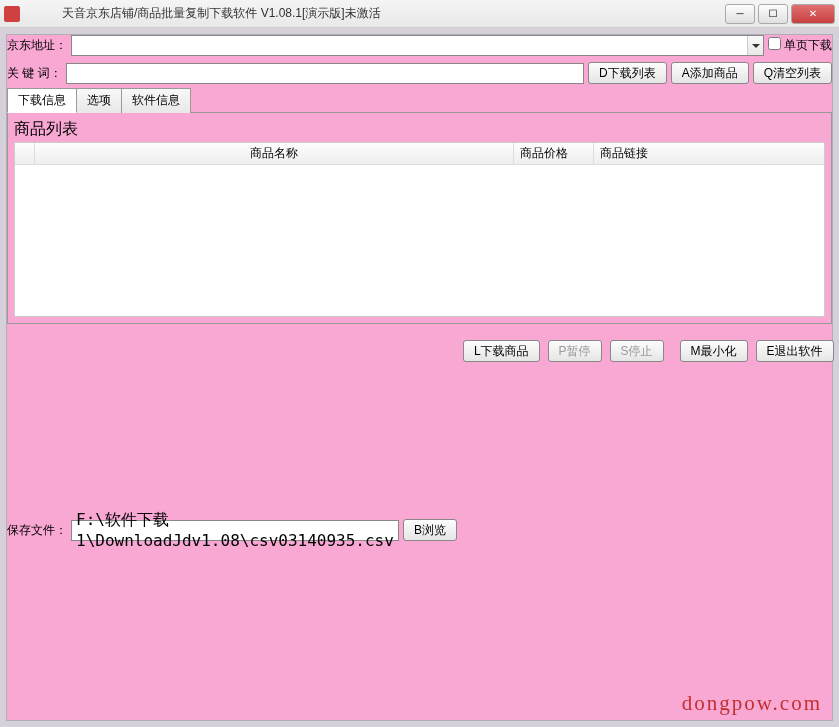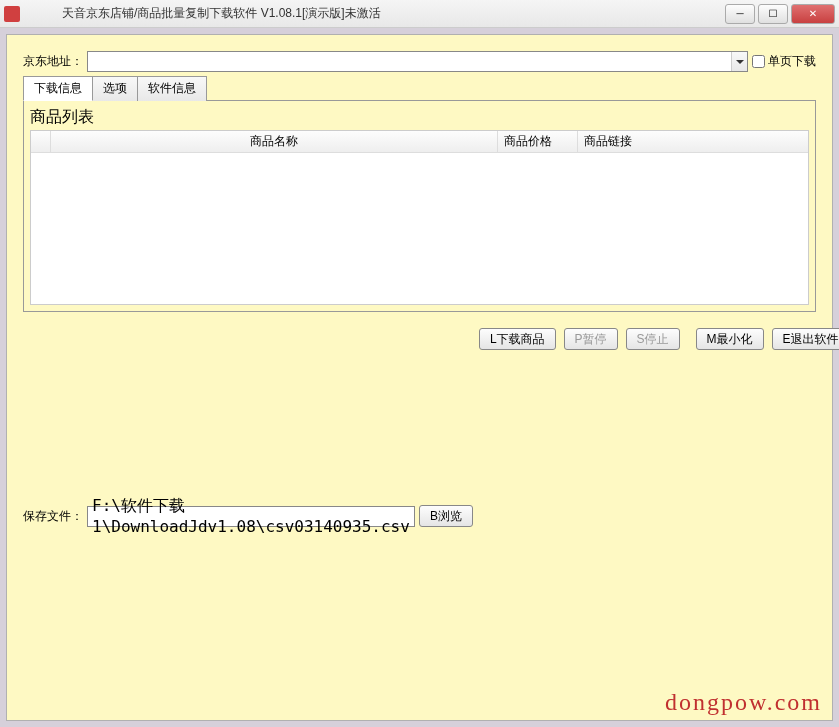--- a/index.html
+++ b/index.html
@@ -6,33 +6,33 @@
     body { font-family: "Microsoft YaHei", SimSun, Arial, sans-serif; font-size: 12px; background: #d6d0da; width: 839px; height: 727px; overflow: hidden; position: relative; }
     
     .titlebar { height: 28px; background: linear-gradient(to bottom, #f5f5f5, #e8e8e8); border-bottom: 1px solid #ccc; display: flex; align-items: center; padding: 0 4px; gap: 36px; }
     .titlebar-icon { width: 16px; height: 16px; background: #d04040; margin-right: 6px; border-radius: 2px; }
     .titlebar-text { flex: 1; color: #333; font-size: 12px; }
     .window-controls { display: flex; gap: 0; }
     .win-btn { width: 30px; height: 20px; display: flex; align-items: center; justify-content: center; border: 1px solid #aaa; background: linear-gradient(to bottom, #fdfdfd, #e0e0e0); border-radius: 3px; margin-left: 3px; cursor: pointer; font-size: 10px; }
     .win-btn.close { background: linear-gradient(to bottom, #e07070, #c84040); color: #fff; width: 44px; }
     
     .outer-frame { background: #d6d0da; padding: 6px; height: calc(100% - 28px); }
-    .main-panel { background: #fef9c3; border: 1px solid #b0b0b0; height: 100%; padding: 16px; display: flex; flex-direction: column; gap: 6px; position: relative; }
+    .main-panel { background: #f9a8d4; border: 1px solid #b0b0b0; height: 100%; padding: 0; display: flex; flex-direction: column; gap: 6px; position: relative; }
     
     .row { display: flex; align-items: center; gap: 4px; }
     .label { color: #000; white-space: nowrap; }
     
     .combo { flex: 1; height: 21px; border: 1px solid #888; background: #fff; display: flex; align-items: center; }
     .combo input { flex: 1; border: none; outline: none; height: 100%; padding: 0 4px; font-size: 12px; }
     .combo-arrow { width: 16px; height: 19px; border-left: 1px solid #ccc; display: flex; align-items: center; justify-content: center; background: linear-gradient(to bottom, #f8f8f8, #e8e8e8); cursor: pointer; }
     .combo-arrow::after { content: ""; border-left: 4px solid transparent; border-right: 4px solid transparent; border-top: 4px solid #333; }
     
     .text-input { flex: 1; height: 21px; border: 1px solid #888; padding: 0 4px; outline: none; font-size: 12px; }
     
-    .checkbox-wrap { display: flex; align-items: center; gap: 3px; }
+    .checkbox-wrap { display: flex; align-items: flex-start; gap: 3px; }
     .checkbox-wrap input[type="checkbox"] { width: 13px; height: 13px; }
     
     .btn { height: 22px; padding: 0 10px; background: linear-gradient(to bottom, #fdfdfd, #e5e5e5); border: 1px solid #888; border-radius: 3px; cursor: pointer; font-size: 12px; font-family: inherit; white-space: nowrap; }
     .btn:disabled { color: #999; cursor: default; }
     
     .upper-section { flex: 0 0 auto; }
     
     .tabs { display: flex; margin-top: 4px; }
     .tab { padding: 3px 10px; border: 1px solid #999; background: linear-gradient(to bottom, #f8f8f8, #e8e8e8); cursor: pointer; border-bottom: none; margin-right: -1px; }
     .tab.active { background: #fff; border-bottom: 1px solid #fff; position: relative; z-index: 2; }
@@ -59,21 +59,21 @@
     
     .path-input { flex: 1; height: 21px; border: 1px solid #888; padding: 0 4px; font-family: monospace; font-size: 16px; background: #fff; display: flex; align-items: center; }
     
     .action-row { display: flex; gap: 8px; align-items: flex-start; }
     .action-row .spacer { flex: 1; }
     
     .log-tabs { display: flex; margin-top: 4px; }
     .log-tab { padding: 3px 10px; border: 1px solid #999; background: #fff; border-bottom: 1px solid #fff; position: relative; z-index: 2; }
     .log-area { border: 1px solid #999; flex: 1; margin-top: -1px; background: #fff; min-height: 230px; }
     
-    .watermark { position: absolute; right: 10px; bottom: 4px; font-size: 24px; color: #c03030; font-family: "Times New Roman", serif; letter-spacing: 2px; pointer-events: none; }
+    .watermark { position: absolute; right: 10px; bottom: 4px; font-size: 21px; color: #c03030; font-family: "Times New Roman", serif; letter-spacing: 2px; pointer-events: none; }
   </style>
 </head>
 <body>
 
 <div class="titlebar">
   <div class="titlebar-icon"></div>
   <div class="titlebar-text">天音京东店铺/商品批量复制下载软件 V1.08.1[演示版]未激活</div>
   <div class="window-controls">
     <div class="win-btn">─</div>
     <div class="win-btn">☐</div>
@@ -90,20 +90,27 @@
         <div class="combo">
           <input type="text" value="" style="">
           <div class="combo-arrow"></div>
         </div>
         <label class="checkbox-wrap">
           <input type="checkbox" style="">
           <span>单页下载</span>
         </label>
       </div>
 
+      <div class="row" style="margin-top:6px;">
+        <span class="label">关 键 词：</span>
+        <input class="text-input" type="text" value="" style="">
+        <button class="btn">D下载列表</button>
+        <button class="btn">A添加商品</button>
+        <button class="btn">Q清空列表</button>
+      </div>
 
       <div class="tabs">
         <div class="tab active">下载信息</div>
         <div class="tab">选项</div>
         <div class="tab">软件信息</div>
       </div>
 
       <div class="tab-content">
         <div class="group-label">商品列表</div>
         <div class="table">

